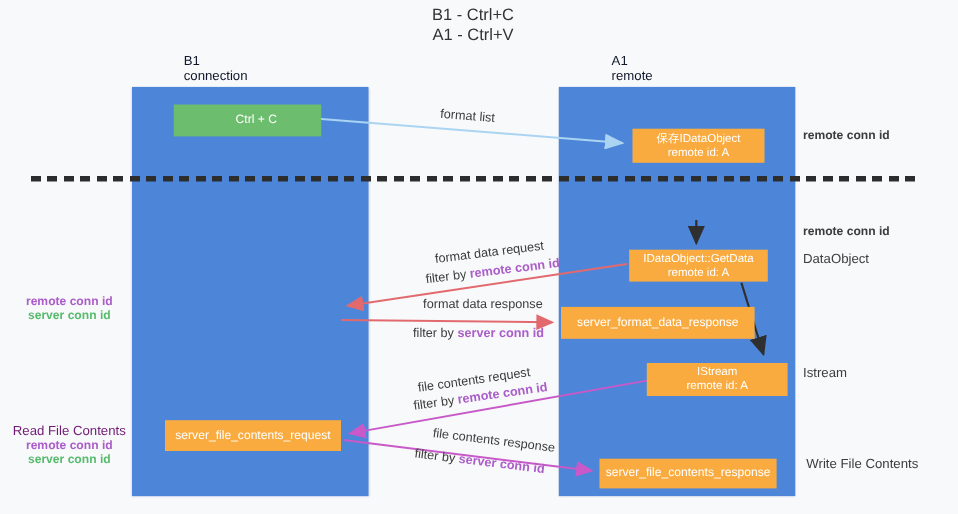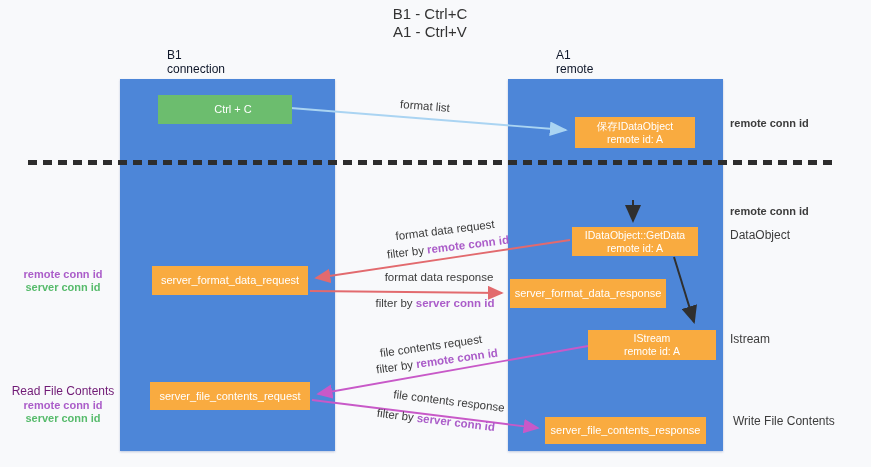--- a/index.html
+++ b/index.html
@@ -24,21 +24,21 @@
         justify-content:center;color:var(--box_text,#fff);font-size:11px;line-height:13px;
         text-align:center;white-space:nowrap;}
   .green{background:var(--box_green,#6cbd6e);padding-left:16px;}
   .orange{background:var(--box_orange,#f9ab40);}
 
   #ctrl-c  {left:158px;top:95px; width:118px;height:29px;}
   #save-obj{left:575px;top:117px;width:120px;height:31px;font-size:10.5px;}
   #ctrl-v  {left:573px;top:175px;width:120px;height:24px;}
   #getdata {left:572px;top:227px;width:126px;height:29px;font-size:10.5px;}
   #fmt-req {left:152px;top:266px;width:156px;height:29px;}
-  #fmt-res {left:510px;top:279px;width:156px;height:29px;}
+  #fmt-res {left:510px;top:279px;width:176px;height:29px;}
   #istream {left:588px;top:330px;width:128px;height:30px;font-size:10.5px;}
   #file-req{left:150px;top:382px;width:160px;height:28px;}
   #file-res{left:545px;top:417px;width:161px;height:27px;}
 
   .msg{position:absolute;font-size:11.5px;color:#3c3c3c;white-space:nowrap;text-align:center;}
   .purple{color:var(--purple,#ab5dc9);font-weight:bold;}
   .greentxt{color:var(--green_text,#57bb6c);font-weight:bold;}
 
   #msg-format-list{left:375px;top:100px;width:100px;transform:rotate(4.5deg);}
   #msg-fdr-1 {left:375px;top:224px;width:140px;transform:rotate(-7deg);}
@@ -126,23 +126,20 @@
     <div>Ctrl + C</div>
   </div>
   <div id="save-obj" class="node orange">
     <div>保存IDataObject</div>
     <div>remote id: A</div>
   </div>
   <div id="getdata" class="node orange">
     <div>IDataObject::GetData</div>
     <div>remote id: A</div>
   </div>
-  <div id="fmt-req" class="node orange">
-    <div>server_format_data_request</div>
-  </div>
   <div id="fmt-res" class="node orange">
     <div>server_format_data_response</div>
   </div>
   <div id="istream" class="node orange">
     <div>IStream</div>
     <div>remote id: A</div>
   </div>
   <div id="file-req" class="node orange">
     <div>server_file_contents_request</div>
   </div>

